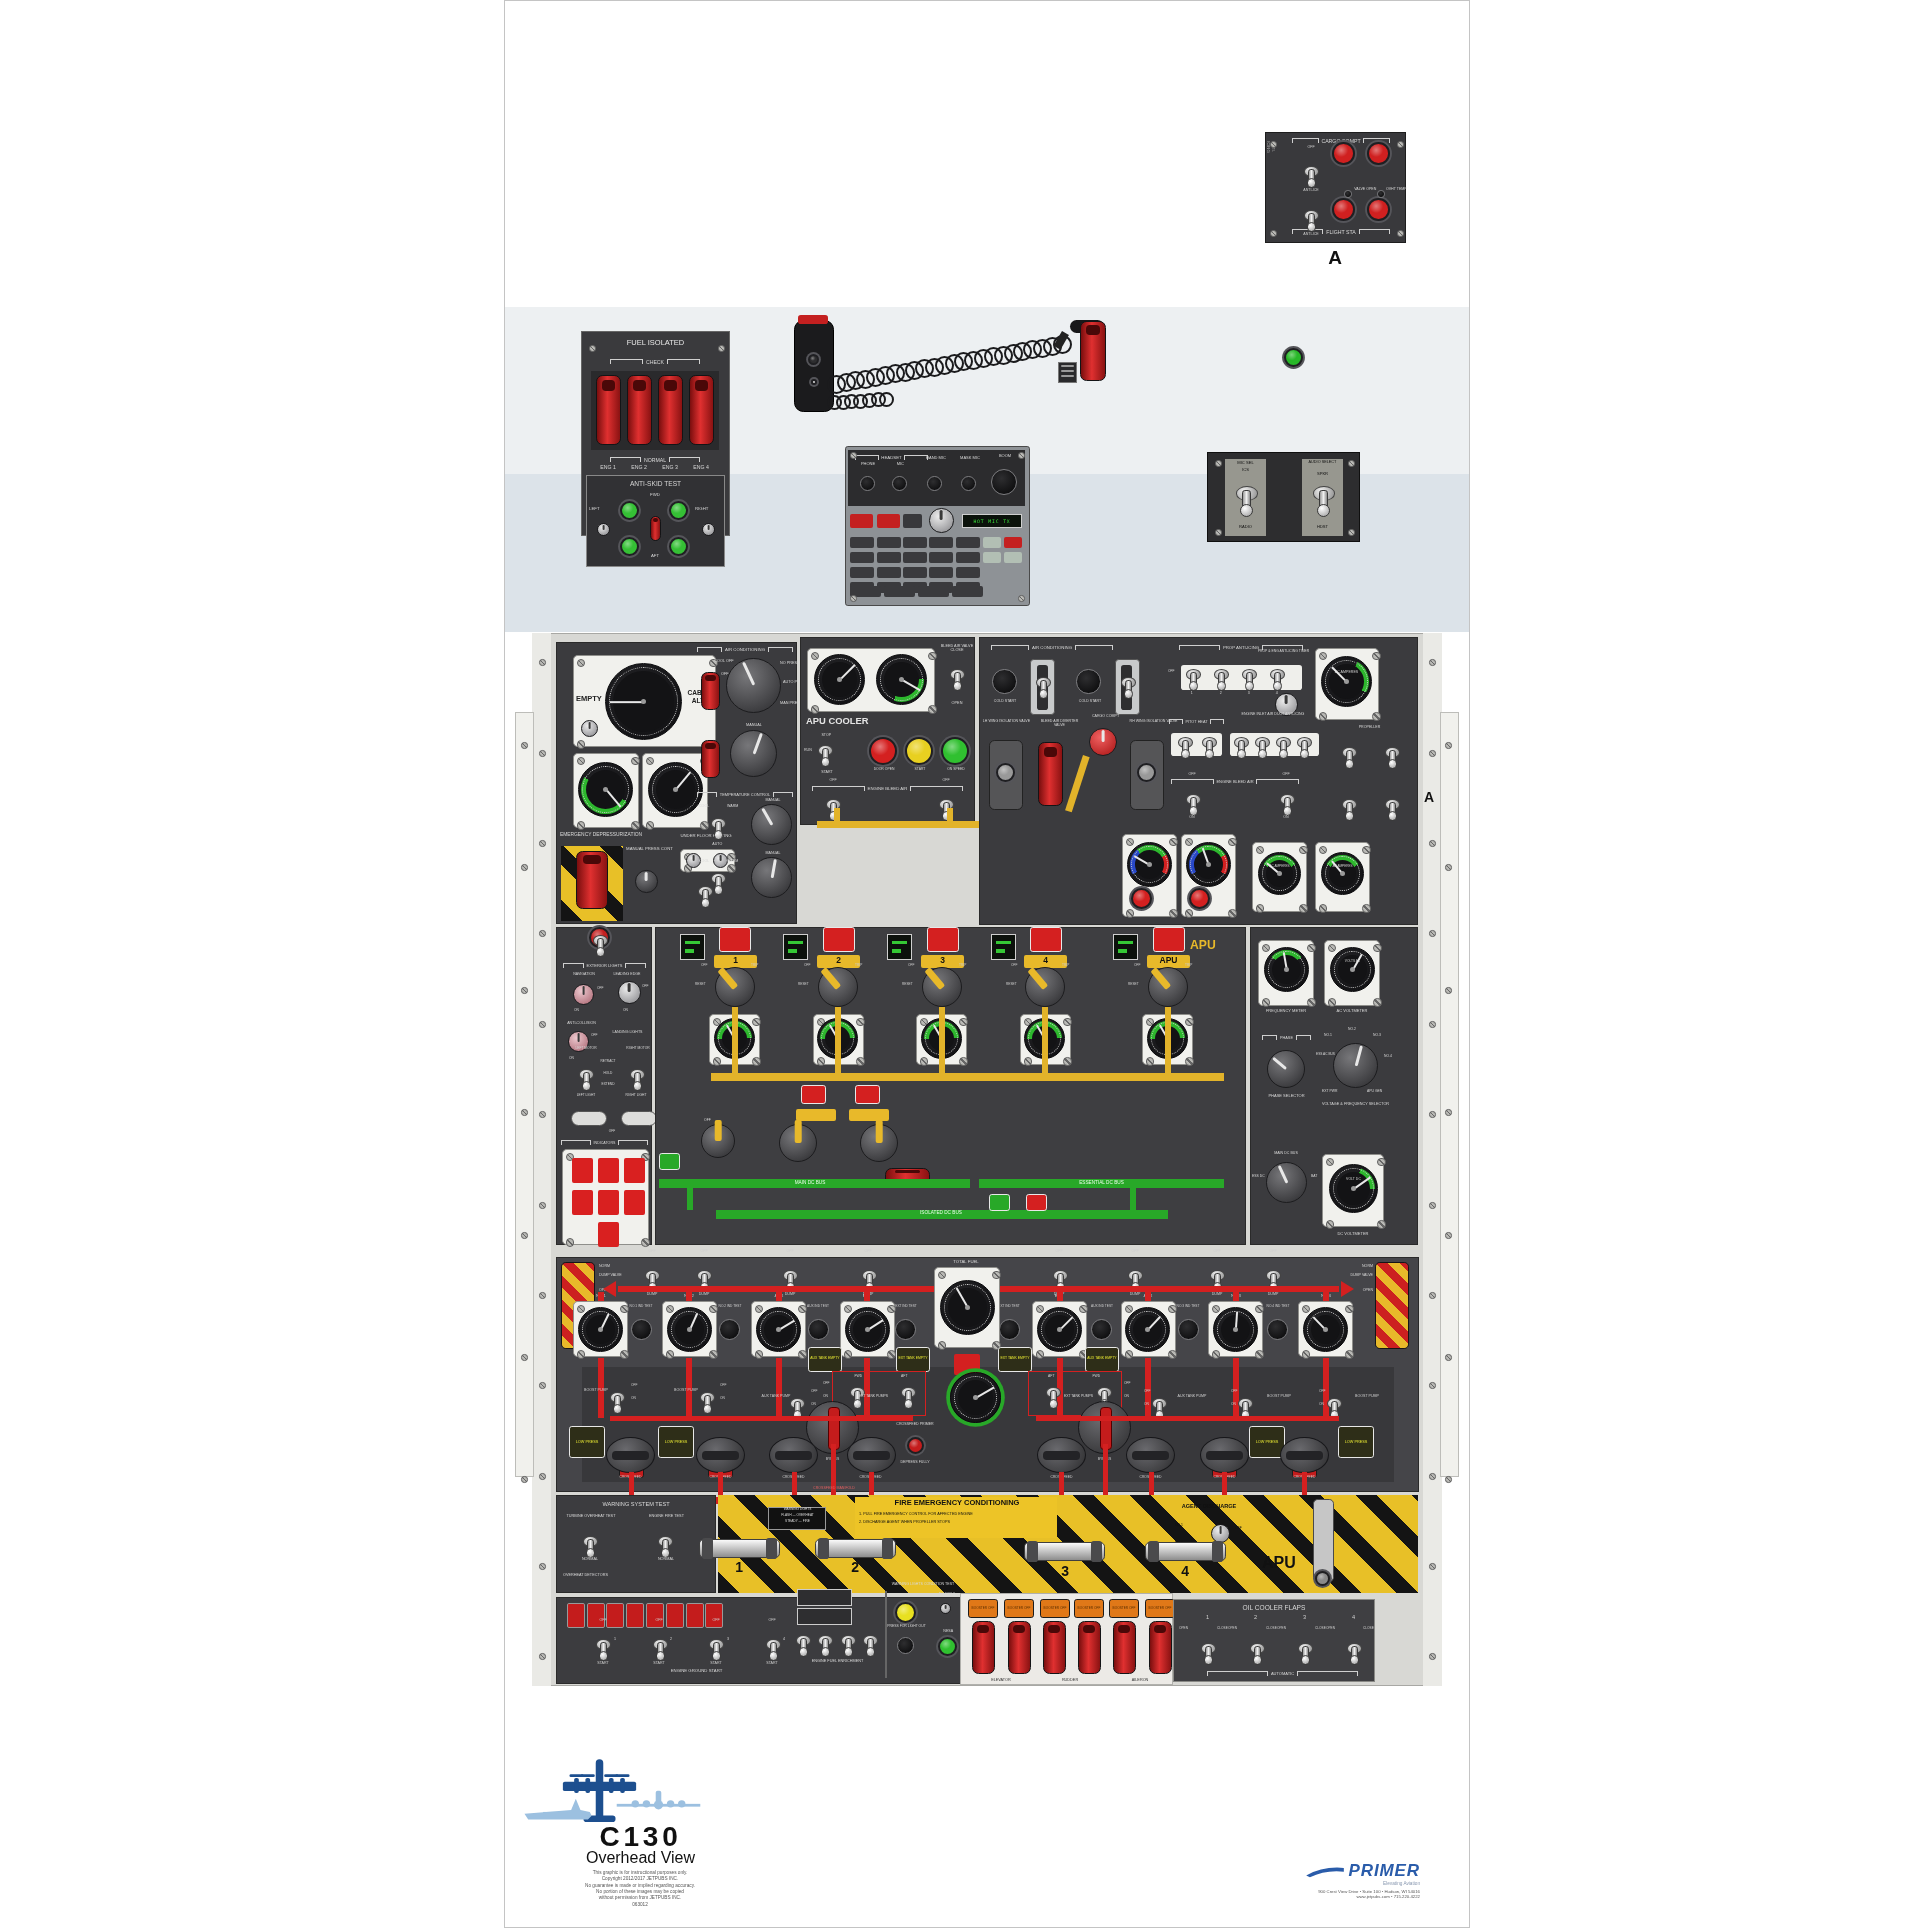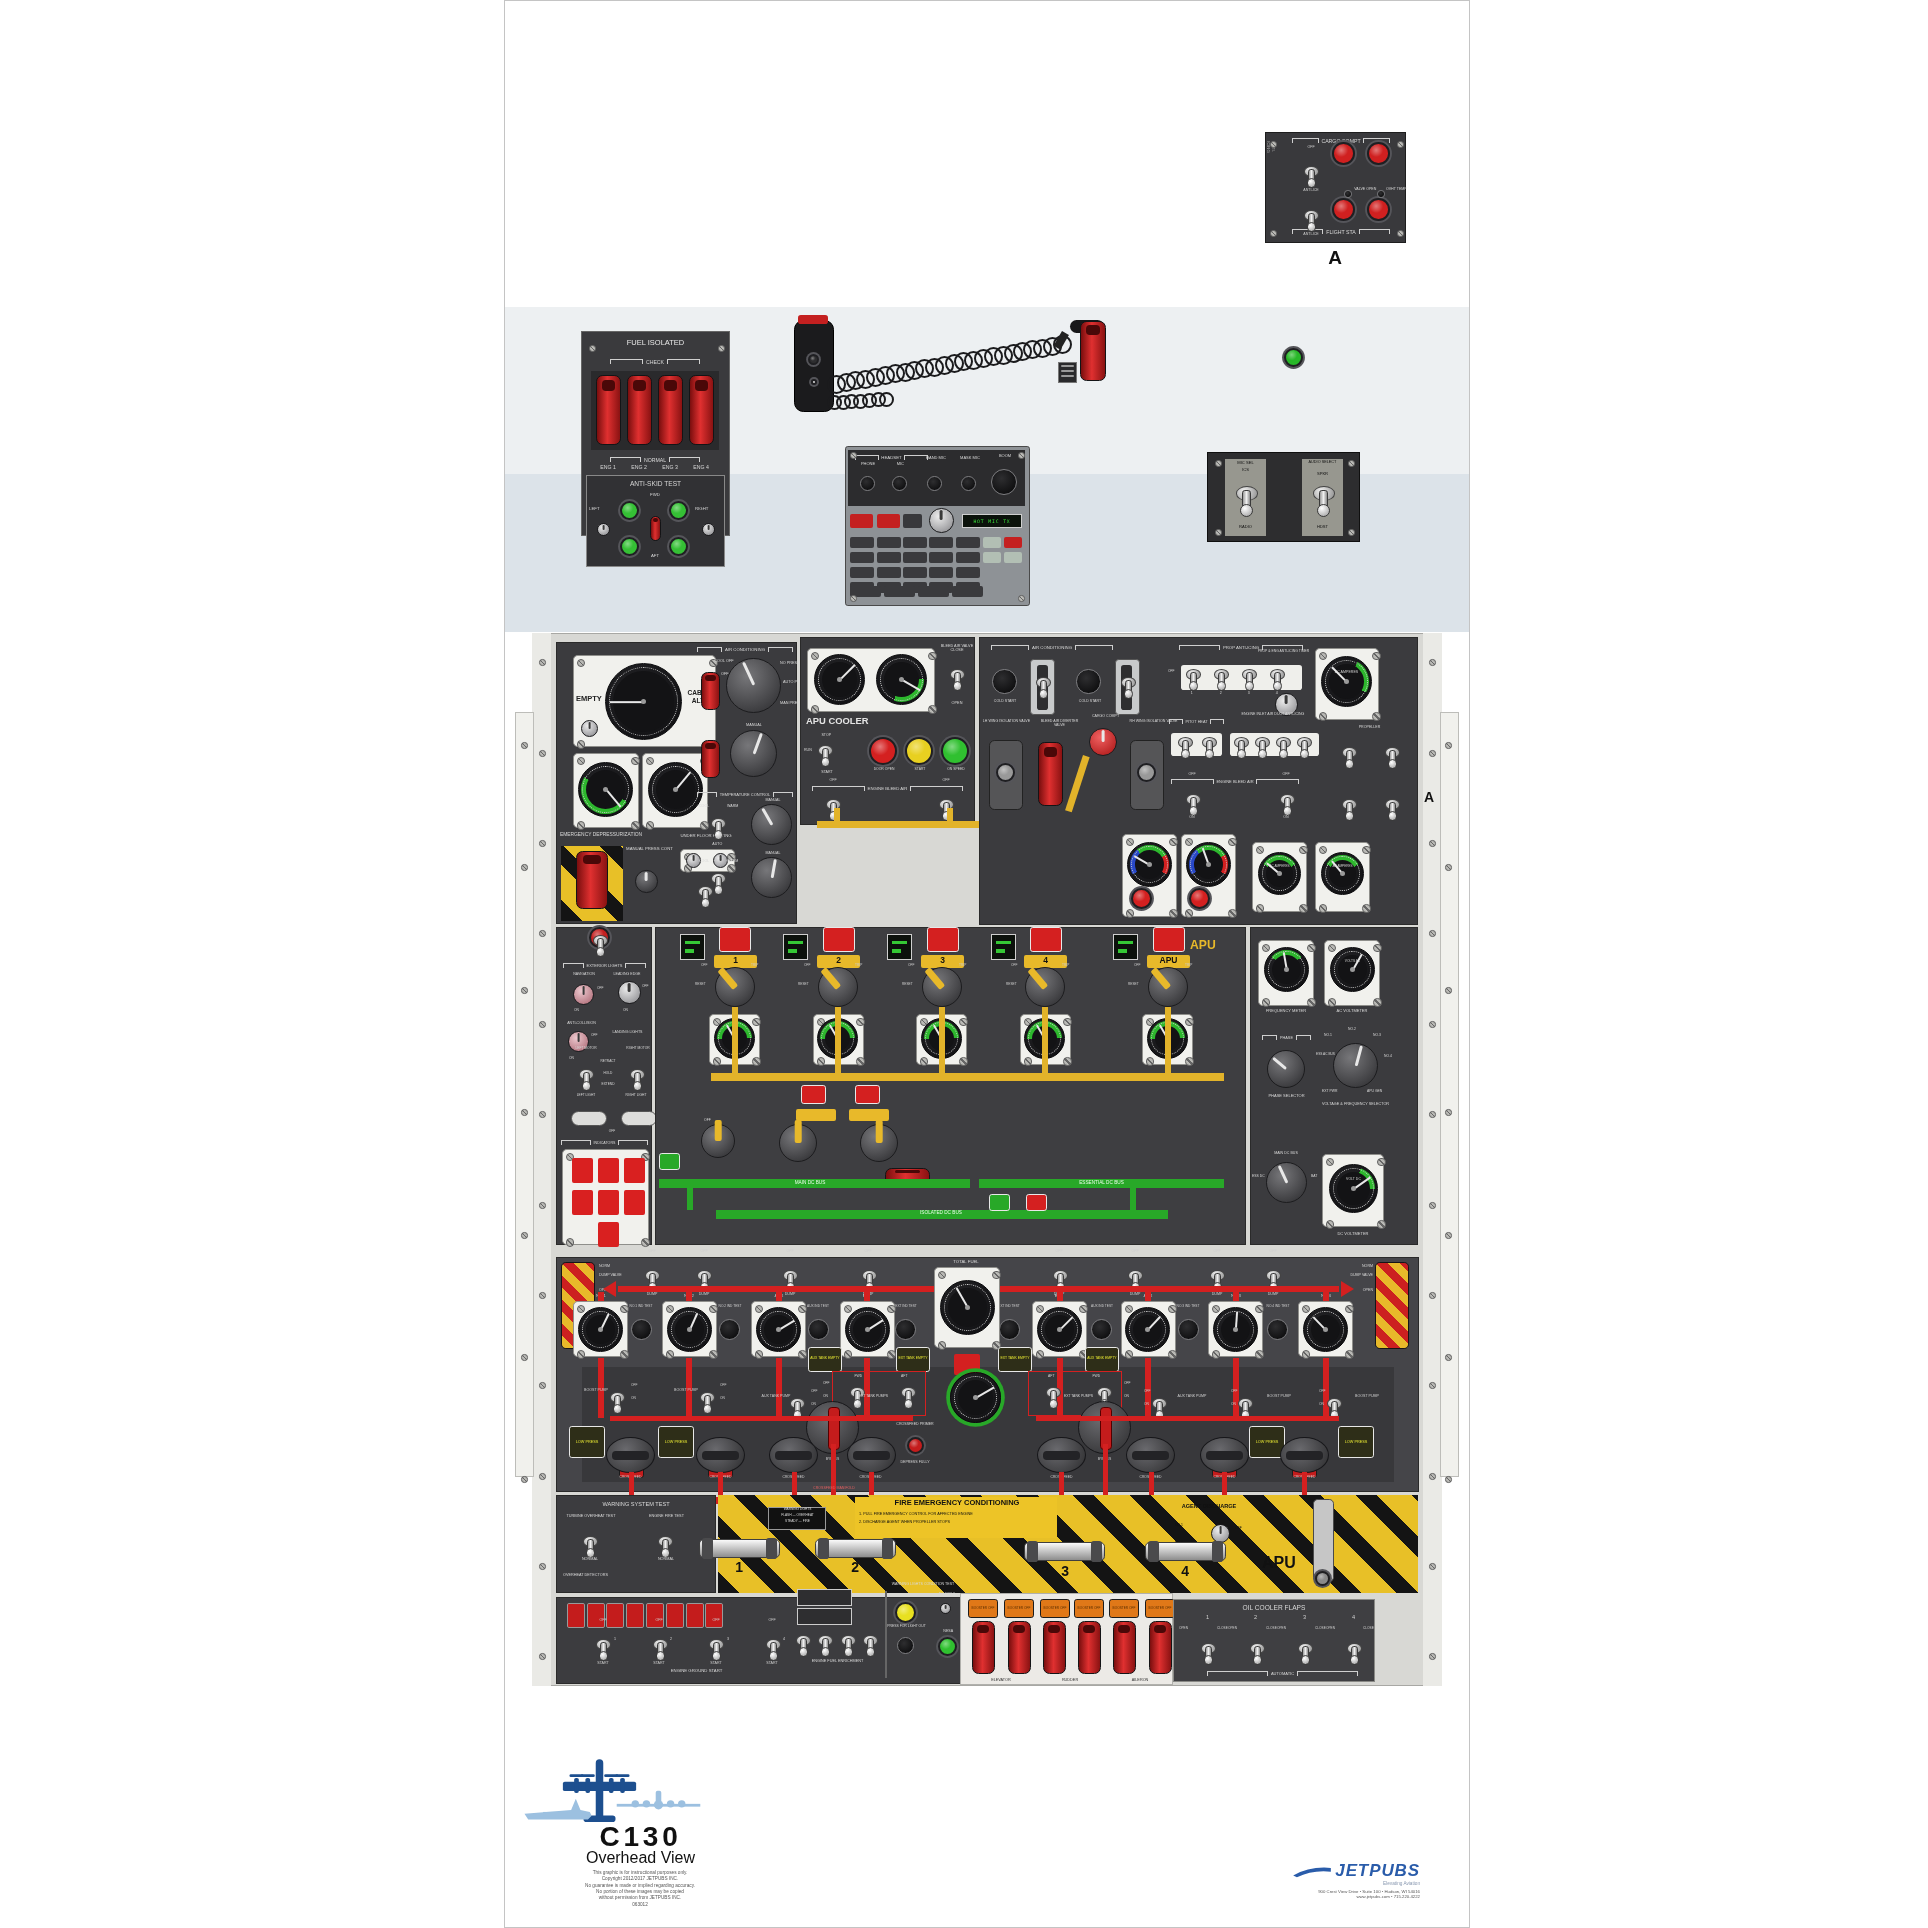--- a/index.html
+++ b/index.html
@@ -1654,19 +1654,19 @@
       <div>No guarantee is made or implied regarding accuracy.</div>
       <div>No portion of these images may be copied</div>
       <div>without permission from JETPUBS INC.</div>
       <div>063012</div>
     </div>
 
   <div class="brand" style="left:1258px;top:1861px;width:162px">
     <svg width="38" height="11.3" viewBox="0 0 40 12" style="vertical-align:middle">
       <path d="M0 10 Q18 0 40 2 L40 6 Q20 4 4 12 Z" fill="#2a5caa"></path>
     </svg>
-    <span class="bn" style="font-size:17px">JETPUBS</span>
+    <span class="bn" style="font-size:17px">PRIMER</span>
     <div class="tg" style="font-size:4.7px">Elevating Aviation</div>
     <div class="ad" style="font-size:4.3px;margin-top:2.8px">900 Crest View Drive • Suite 100 • Hudson, WI 54016</div>
     <div class="ad" style="font-size:4.3px">www.jetpubs.com • 715.220.4222</div>
   </div>
 </div>
 
 
 </body></html>

